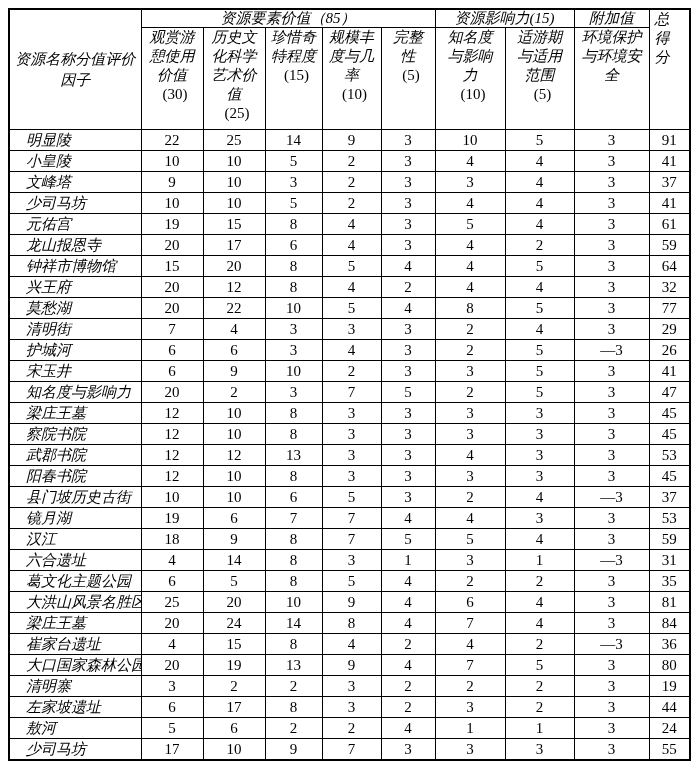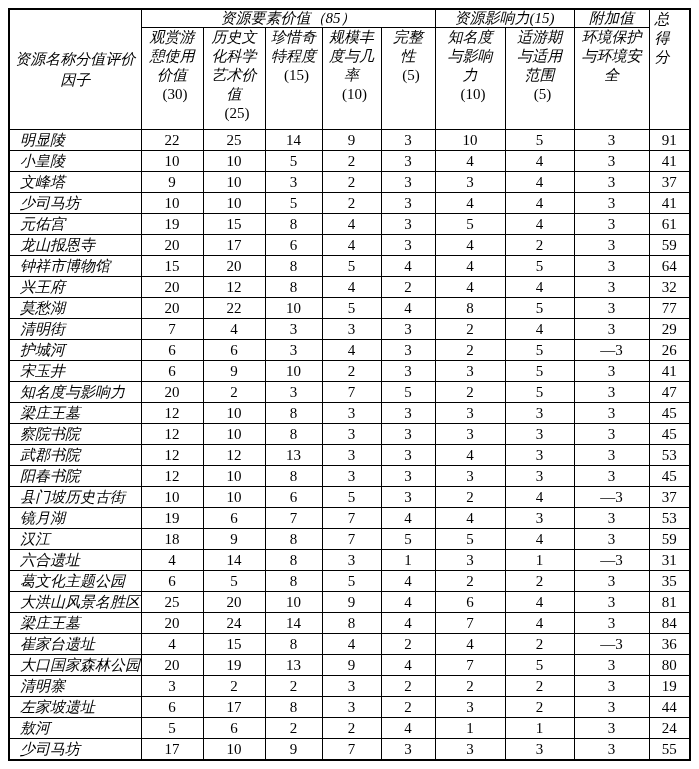--- a/index.html
+++ b/index.html
@@ -50,21 +50,21 @@
   }
   .total-th {
     vertical-align: top;
     text-align: left;
     padding-top: 25px;
     line-height: 19px;
   }
   .hdr-max { display: block; padding-left: 6px; }
   .eval tbody td { height: 20px; line-height: 20px; }
   .eval td.num { text-align: center; }
-  .eval td.name-cell { text-align: left; padding-left: 10px; white-space: nowrap; }
+  .eval td.name-cell { text-align: left; padding-left: 16px; white-space: nowrap; }
 </style>
 </head>
 <body>
 
 <div class="page">
   <table class="eval">
     <colgroup>
       <col style="width:132px">
       <col style="width:62px">
       <col style="width:62px">

